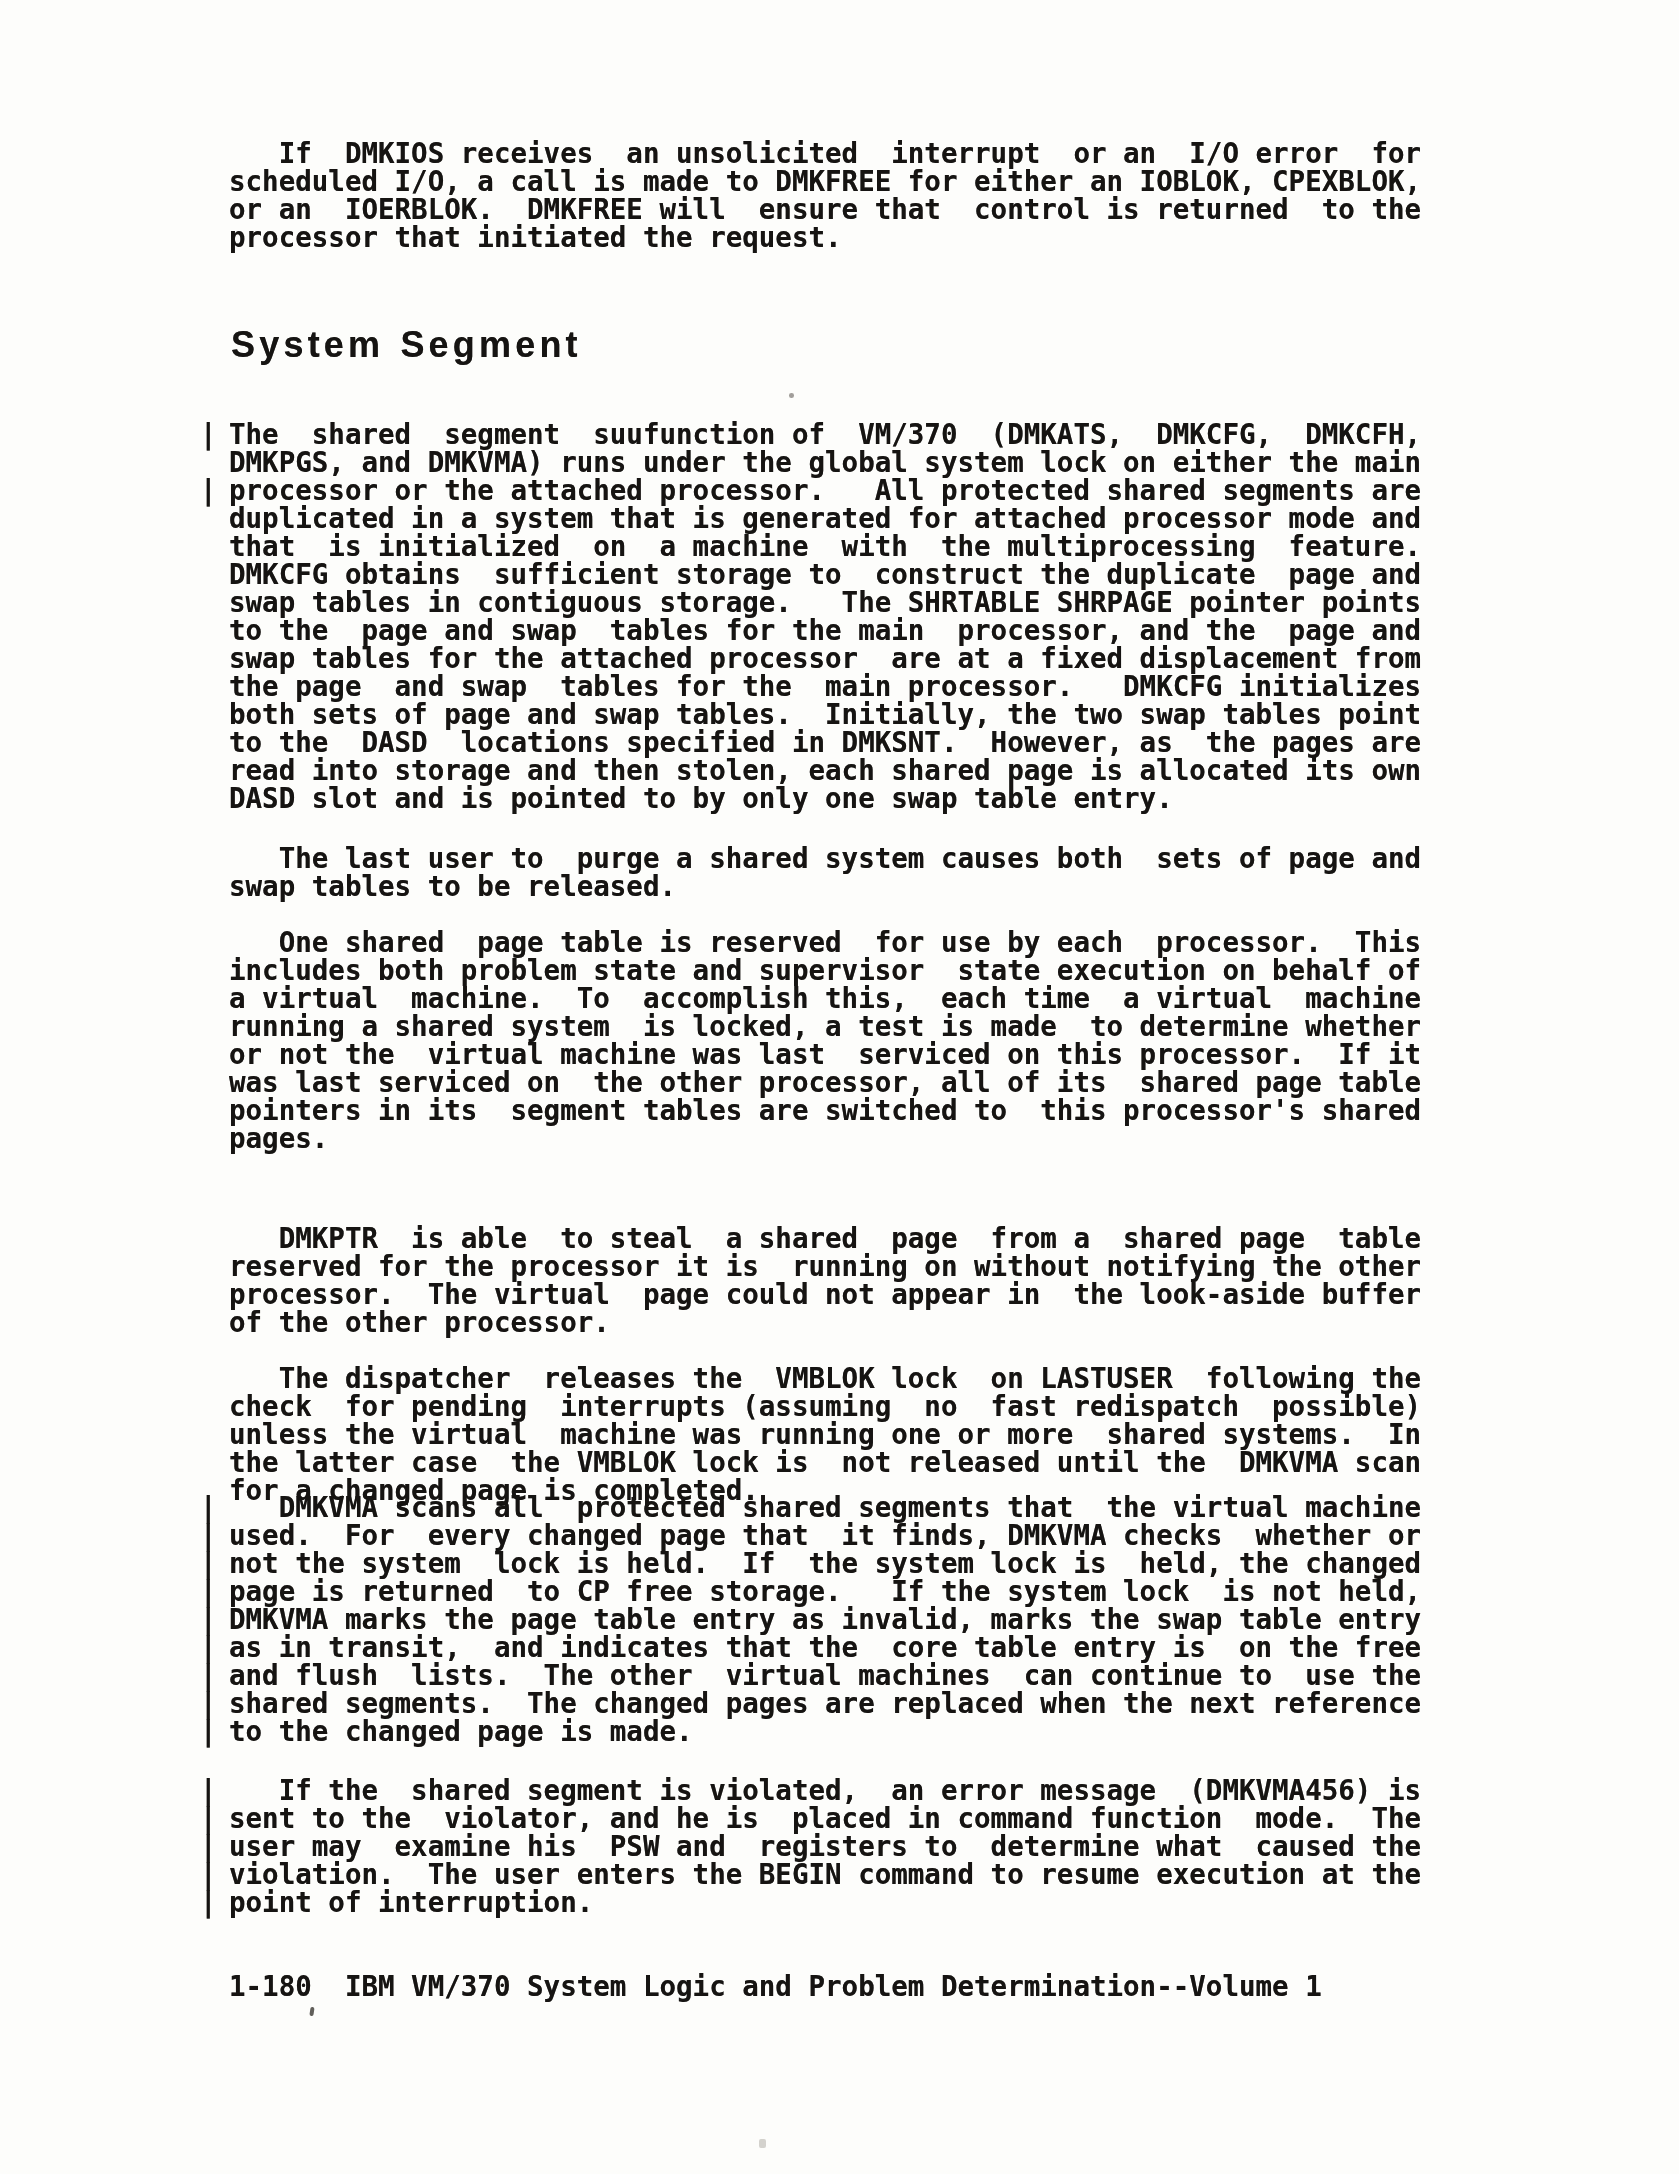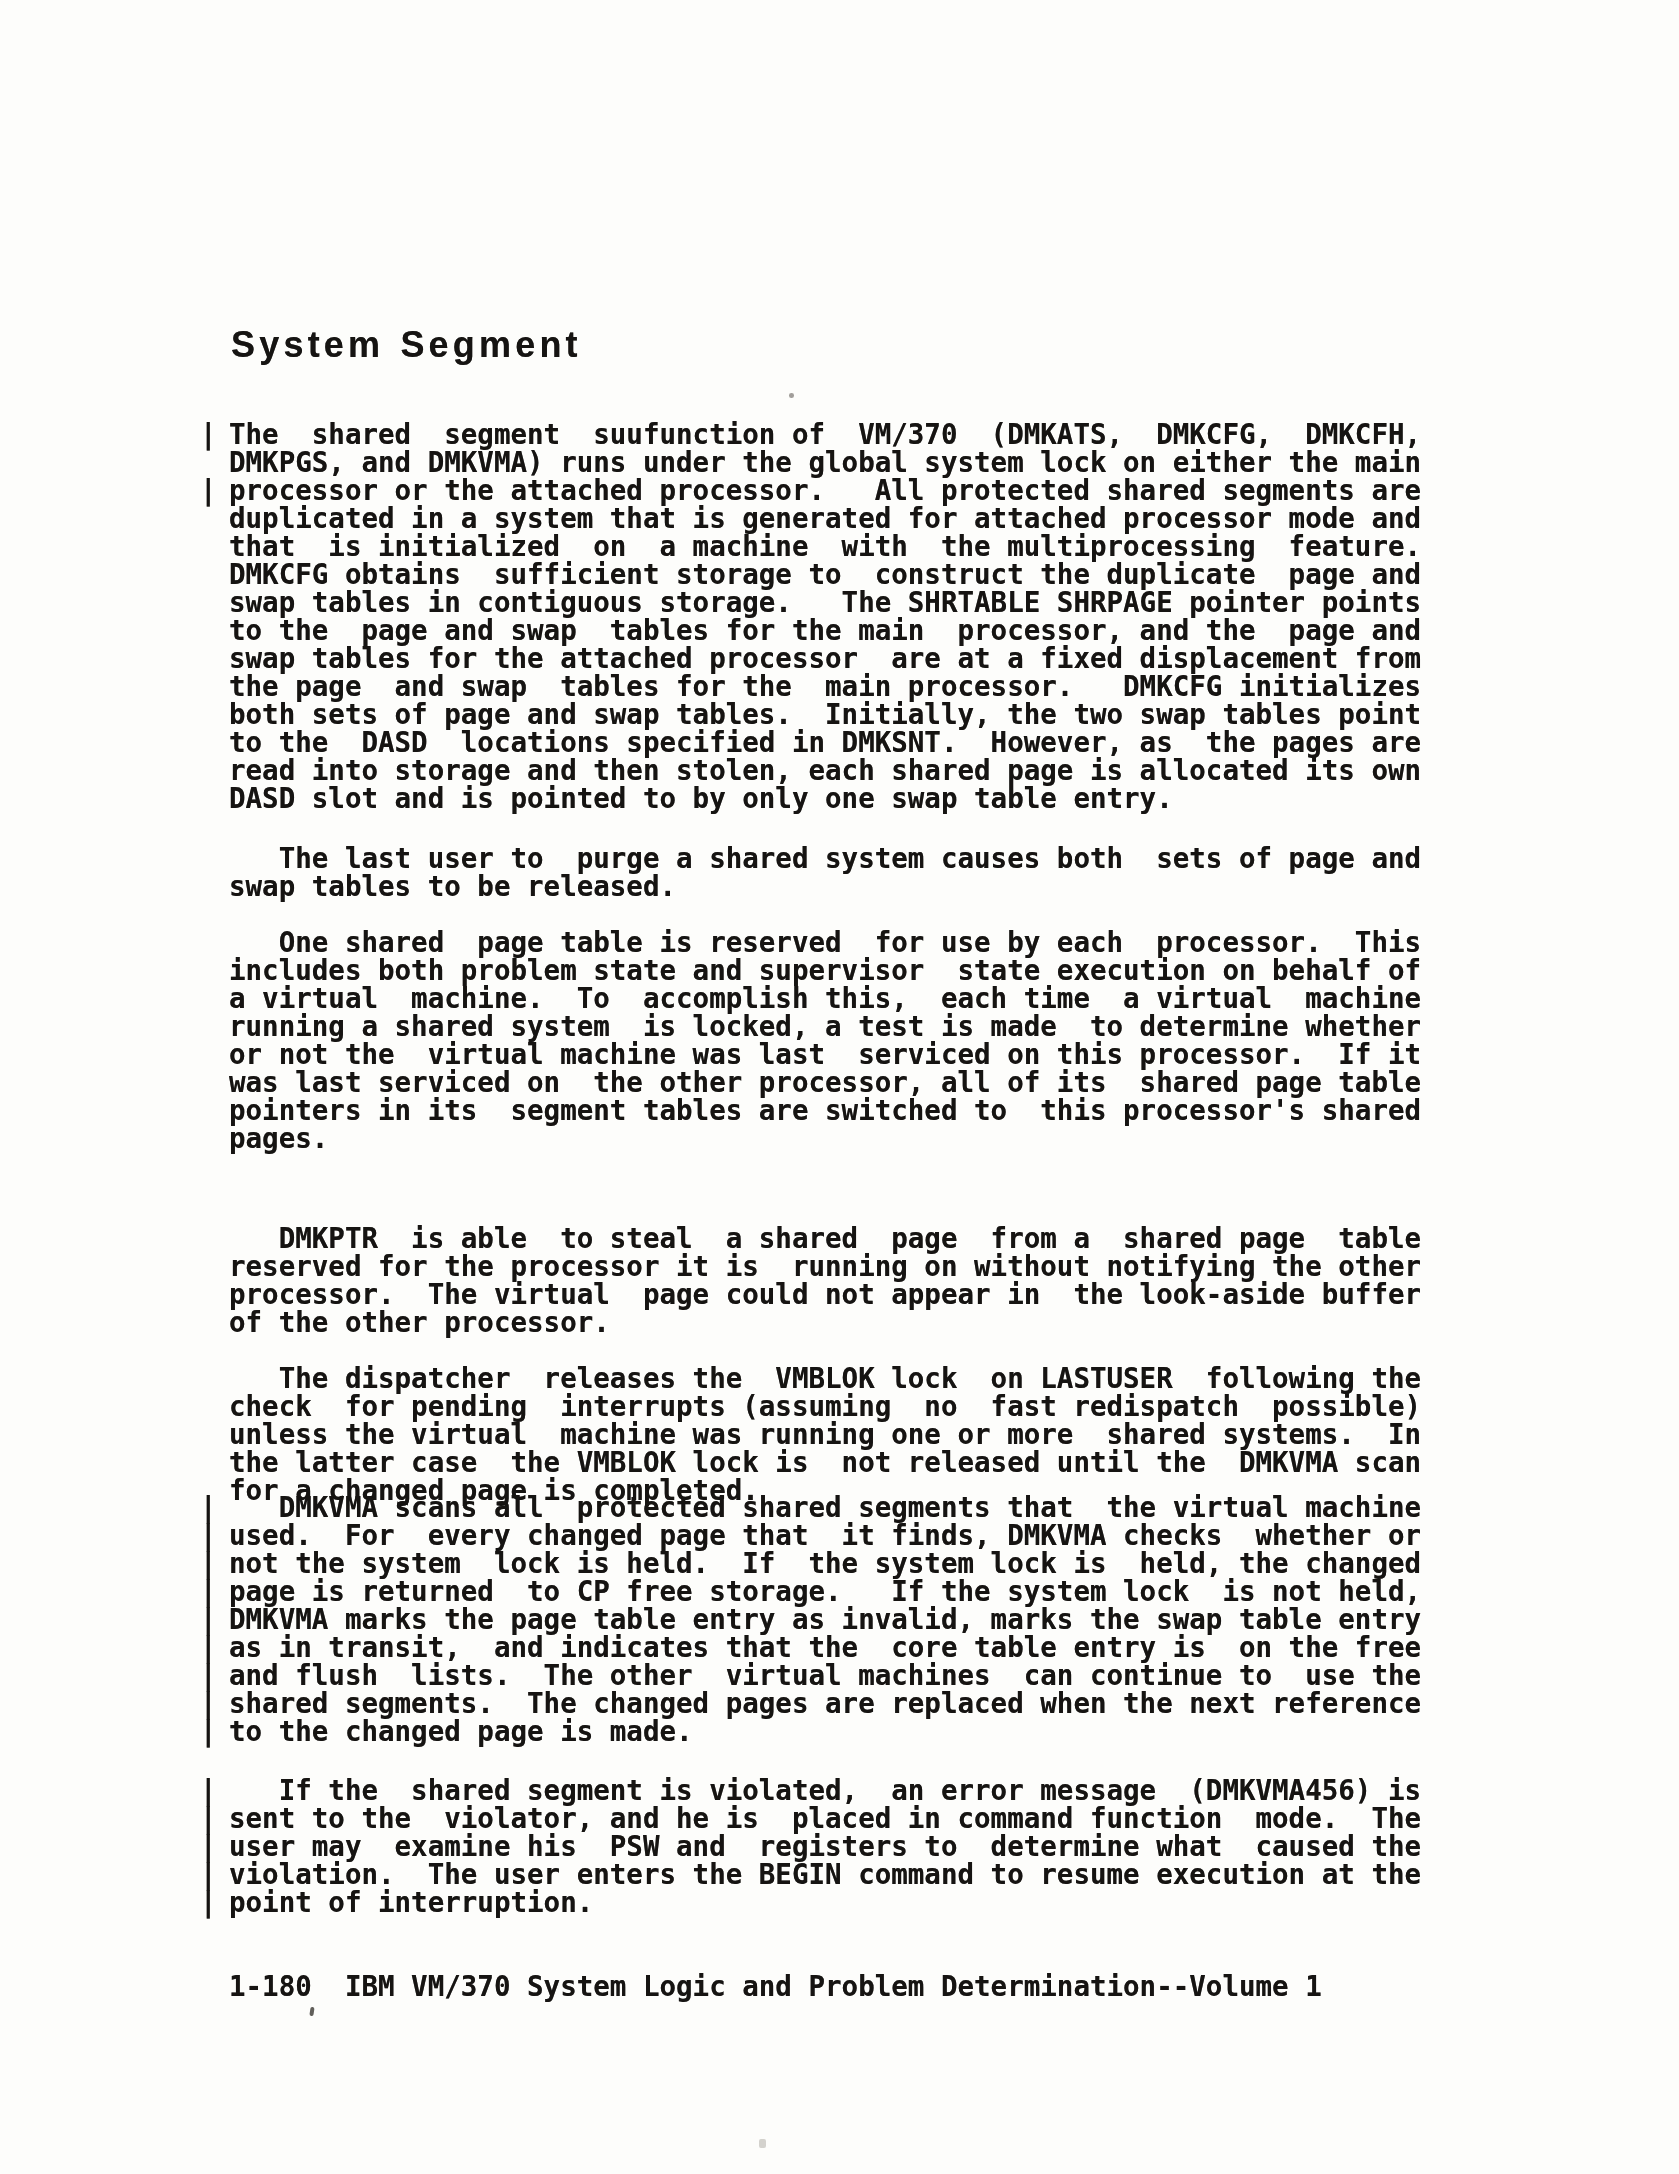--- a/index.html
+++ b/index.html
@@ -47,20 +47,24 @@
   .artifact{position:absolute;}
   .artifact.tick{left:310px;top:2007px;width:3.8px;height:8.5px;background:#3a3732;border-radius:1.9px;transform:rotate(8deg);opacity:.8;}
   .artifact.dot{left:789px;top:393px;width:4.7px;height:4.7px;background:#55514b;border-radius:50%;opacity:.55;}
   .artifact.speck{left:759px;top:2139px;width:6.6px;height:8.5px;background:#c9c7c2;border-radius:1.9px;opacity:.8;}
 </style>
 </head>
 <body>
 
 <div class="page">
 
+  <pre class="mono bodytext p1">   If  DMKIOS receives  an unsolicited  interrupt  or an  I/O error  for
+scheduled I/O, a call is made to DMKFREE for either an IOBLOK, CPEXBLOK,
+or an  IOERBLOK.  DMKFREE will  ensure that  control is returned  to the
+processor that initiated the request.</pre>
 
   <h2 class="section-heading">System Segment</h2>
 
   <pre class="mono barcol p2">|
 
 |
 
 
 
 

